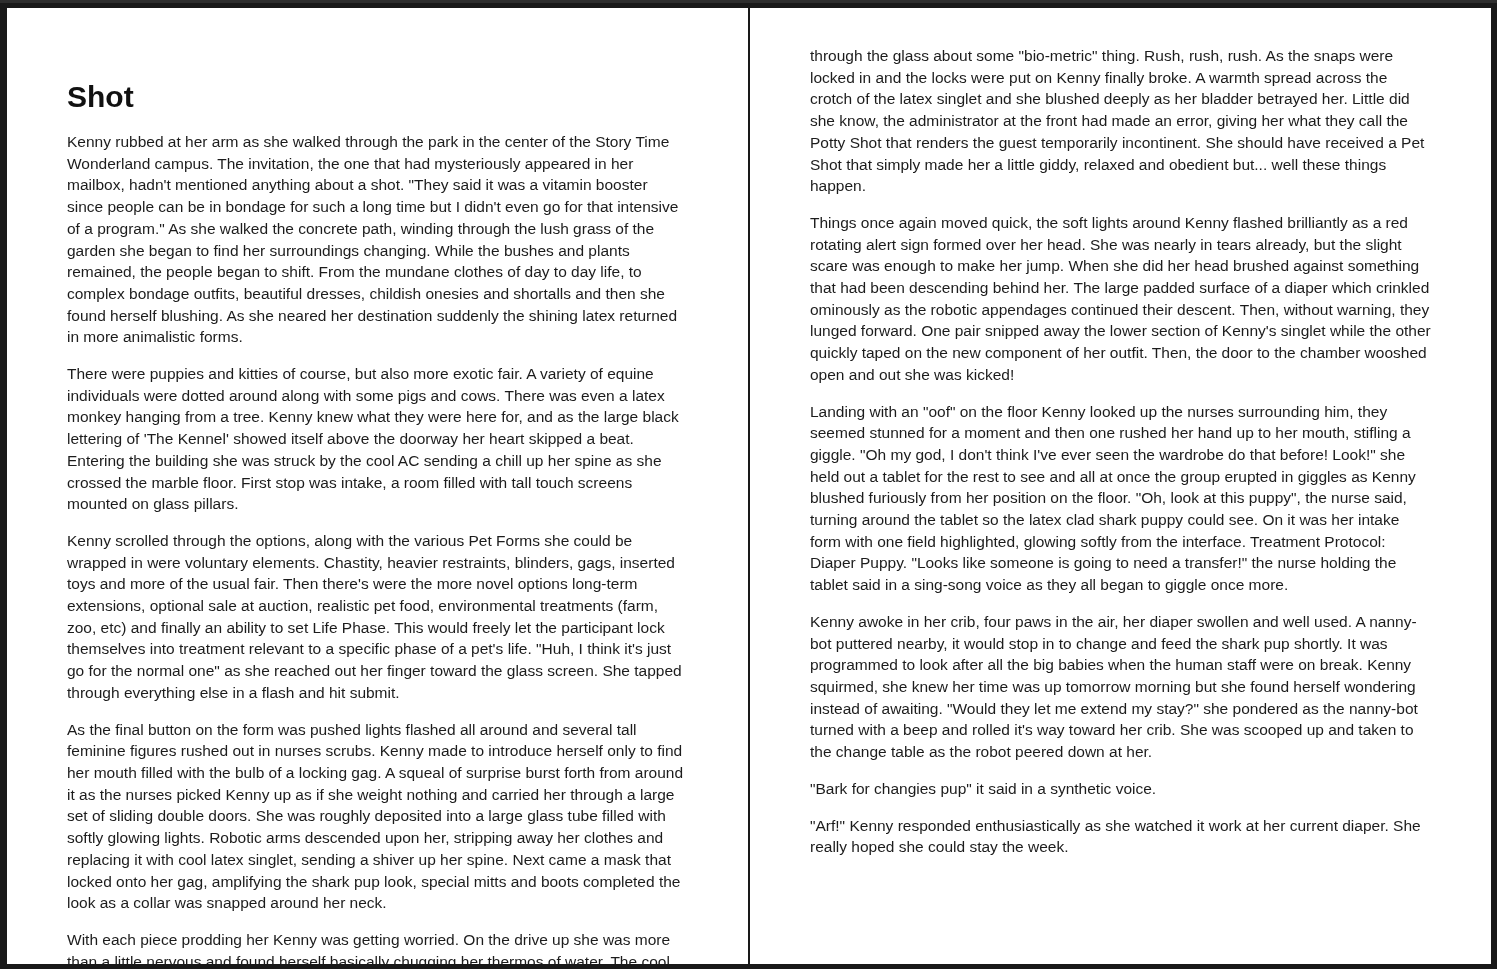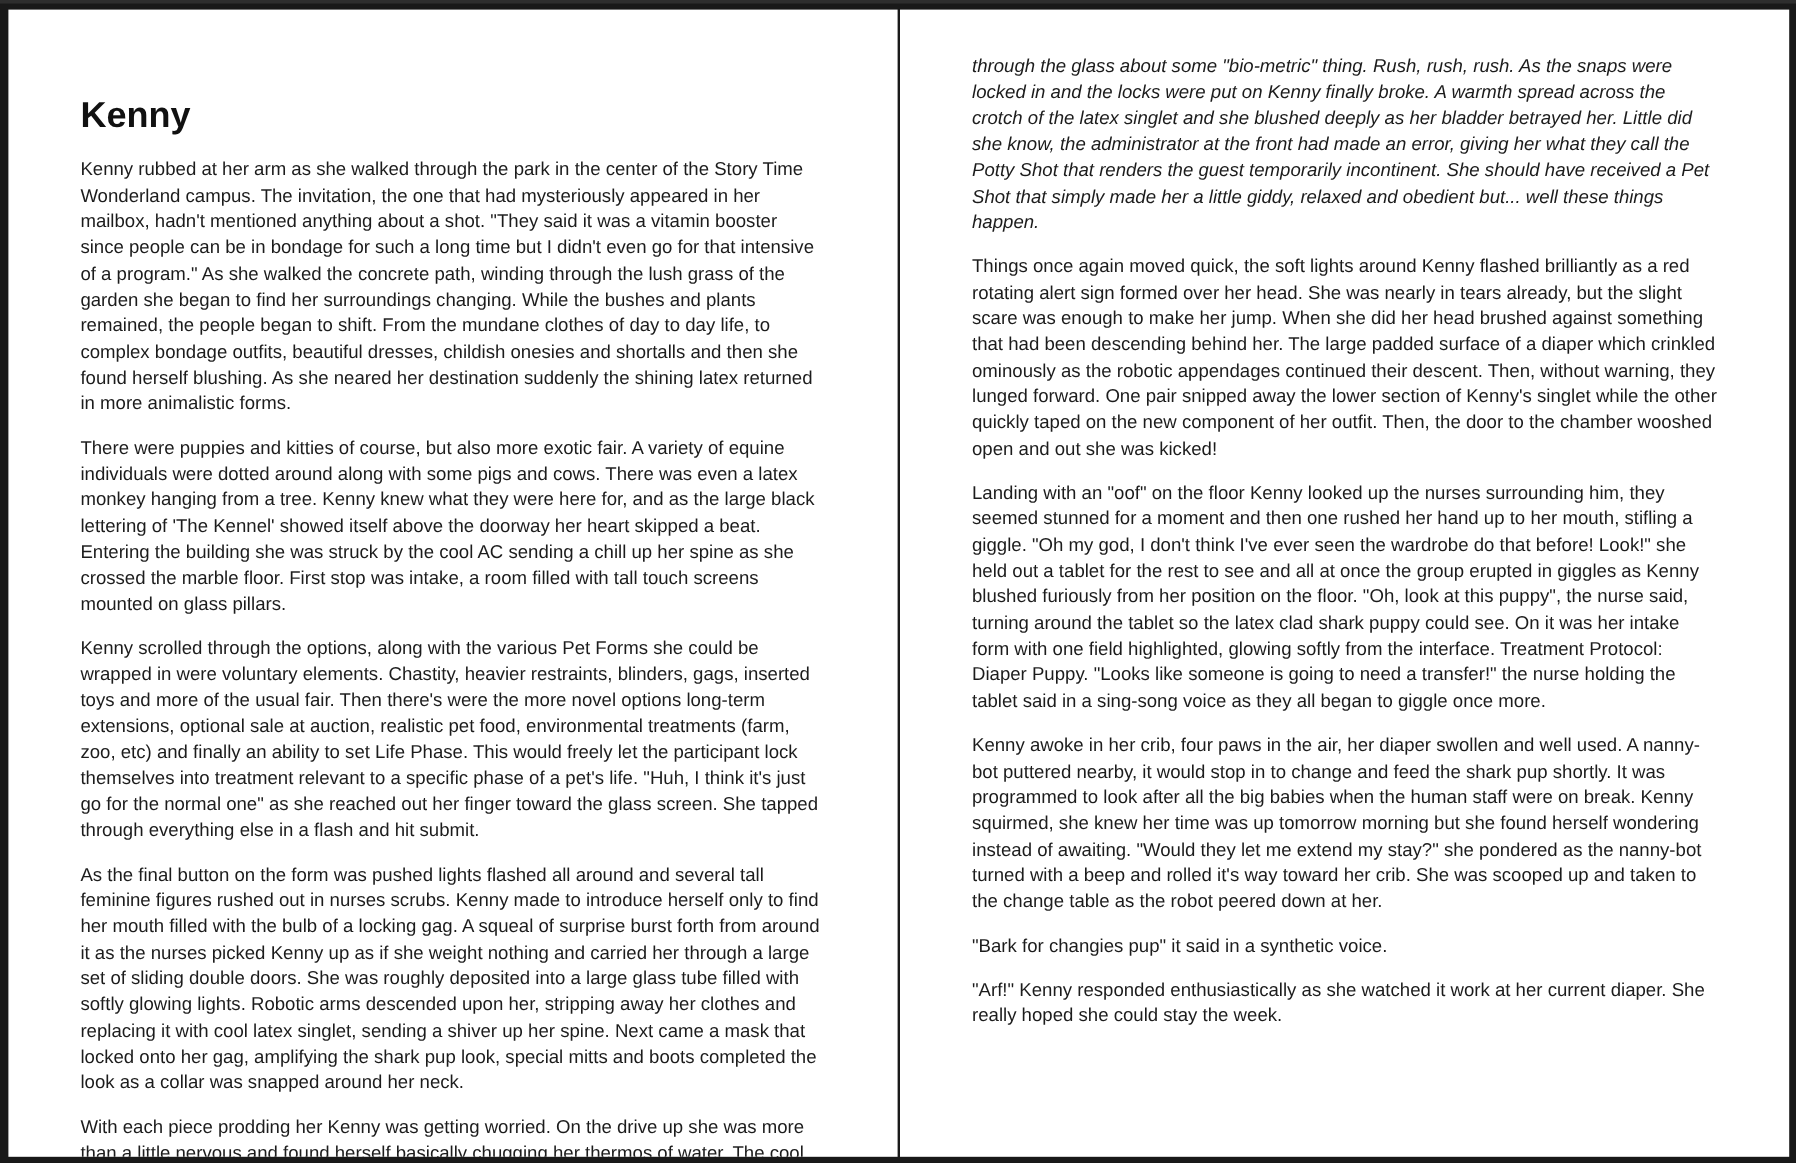--- a/index.html
+++ b/index.html
@@ -46,31 +46,30 @@
     line-height: 1.2;
   }
   .page p {
     font-size: 15.5px;
     line-height: 21.7px;
     margin: 15px 0;
     color: #1c1c1c;
   }
   .page-right p:first-child {
     margin-top: 37px;
-    font-style: italic;
   }
 </style>
 </head>
 <body>
 
 <div class="frame">
   <div class="top-strip"></div>
   <div class="pages">
     <div class="page page-left">
-      <h1 class="doc-title">Kenny</h1>
+      <h1 class="doc-title">Shot</h1>
       <div>
           <p>Kenny rubbed at her arm as she walked through the park in the center of the Story Time Wonderland campus. The invitation, the one that had mysteriously appeared in her mailbox, hadn't mentioned anything about a shot. "They said it was a vitamin booster since people can be in bondage for such a long time but I didn't even go for that intensive of a program." As she walked the concrete path, winding through the lush grass of the garden she began to find her surroundings changing. While the bushes and plants remained, the people began to shift. From the mundane clothes of day to day life, to complex bondage outfits, beautiful dresses, childish onesies and shortalls and then she found herself blushing. As she neared her destination suddenly the shining latex returned in more animalistic forms.</p>
           <p>There were puppies and kitties of course, but also more exotic fair. A variety of equine individuals were dotted around along with some pigs and cows. There was even a latex monkey hanging from a tree. Kenny knew what they were here for, and as the large black lettering of 'The Kennel' showed itself above the doorway her heart skipped a beat. Entering the building she was struck by the cool AC sending a chill up her spine as she crossed the marble floor. First stop was intake, a room filled with tall touch screens mounted on glass pillars.</p>
           <p>Kenny scrolled through the options, along with the various Pet Forms she could be wrapped in were voluntary elements. Chastity, heavier restraints, blinders, gags, inserted toys and more of the usual fair. Then there's were the more novel options long-term extensions, optional sale at auction, realistic pet food, environmental treatments (farm, zoo, etc) and finally an ability to set Life Phase. This would freely let the participant lock themselves into treatment relevant to a specific phase of a pet's life. "Huh, I think it's just go for the normal one" as she reached out her finger toward the glass screen. She tapped through everything else in a flash and hit submit.</p>
           <p>As the final button on the form was pushed lights flashed all around and several tall feminine figures rushed out in nurses scrubs. Kenny made to introduce herself only to find her mouth filled with the bulb of a locking gag. A squeal of surprise burst forth from around it as the nurses picked Kenny up as if she weight nothing and carried her through a large set of sliding double doors. She was roughly deposited into a large glass tube filled with softly glowing lights. Robotic arms descended upon her, stripping away her clothes and replacing it with cool latex singlet, sending a shiver up her spine. Next came a mask that locked onto her gag, amplifying the shark pup look, special mitts and boots completed the look as a collar was snapped around her neck.</p>
           <p>With each piece prodding her Kenny was getting worried. On the drive up she was more than a little nervous and found herself basically chugging her thermos of water. The cool material, the chilling metal from the robotic arms, they all summed up to a growing urge. A river attempting to breakdown the dam that held it back. Kenny squirmed as she listened to the nurses murmur</p>
         </div>
     </div>
     <div class="page page-right">
       <div>

